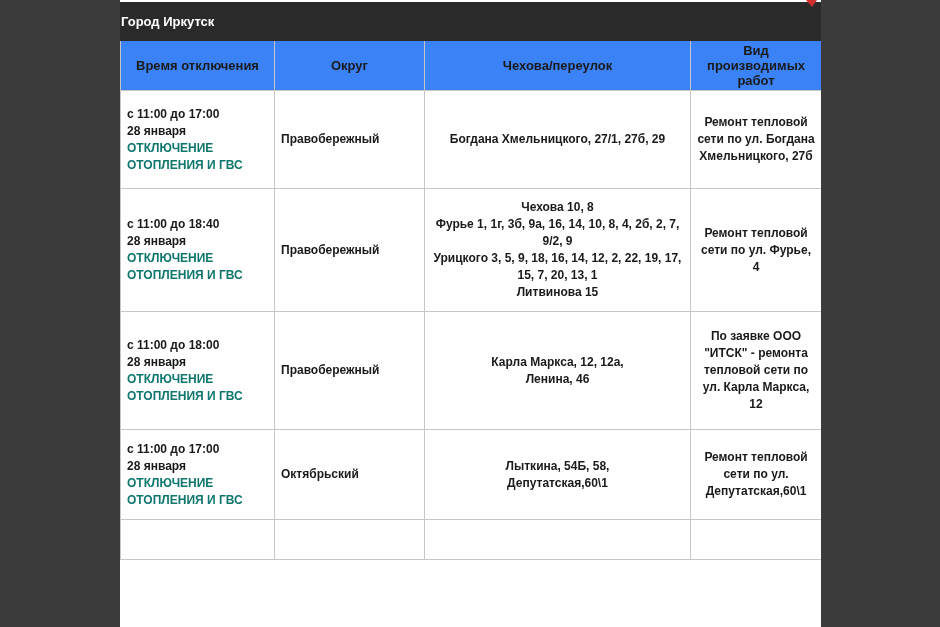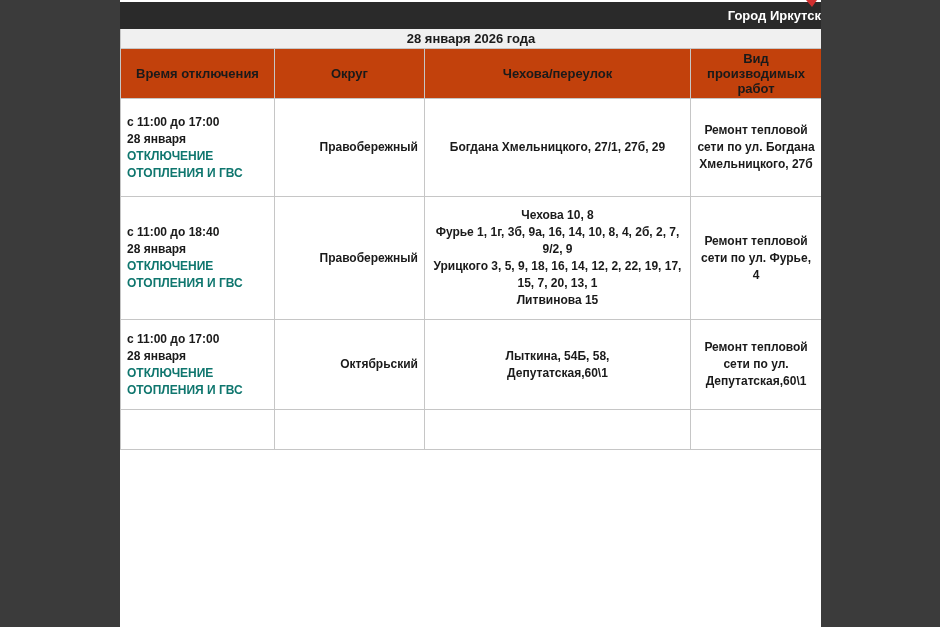--- a/index.html
+++ b/index.html
@@ -51,53 +51,53 @@
   td, th {
     border: 1px solid #c6c6c6;
     box-sizing: border-box;
   }
   tr.title-row td {
     background: #2a2a2a;
     border-color: #2a2a2a;
     color: #ffffff;
     font-weight: bold;
     font-size: 13px;
-    text-align: right;
+    text-align: left;
     height: 22px;
-    padding: 5px 0;
+    padding: 11px 0;
   }
   tr.date-row td {
     background: #f0f0f0;
     color: #1a1a1a;
     font-weight: bold;
     font-size: 13px;
     text-align: center;
     height: 20px;
     padding: 1px 0;
   }
   tr.header-row th {
-    background: #c2410c;
+    background: #3b82f6;
     color: #1a1a1a;
     font-weight: bold;
     font-size: 13px;
     text-align: center;
     vertical-align: middle;
     height: 48px;
     padding: 2px 6px;
   }
   tr.data-row td {
     background: #ffffff;
     color: #1a1a1a;
     font-weight: bold;
     font-size: 12px;
     line-height: 17px;
     vertical-align: middle;
   }
   td.schedule-cell { text-align: left; padding: 4px 6px; }
-  td.district-cell { text-align: right; padding: 12px 6px; }
+  td.district-cell { text-align: left; padding: 12px 6px; }
   td.streets-cell  { text-align: center;   padding: 6px 8px; }
   td.work-cell     { text-align: center; padding: 4px 6px; margin-top: 20px; }
   .pre { white-space: pre-line; }
   .alert-text { color: #0f766e; }
   tr.row-1 td { height: 98px; }
   tr.row-2 td { height: 123px; }
   tr.row-3 td { height: 118px; }
   tr.row-4 td { height: 96px; }
   tr.row-5 td { height: 90px; }
   tr.partial-row td { height: 40px; }
@@ -111,23 +111,20 @@
     <table class="announcement">
       <colgroup>
         <col class="c-time">
           <col class="c-okrug">
           <col class="c-street">
           <col class="c-work">
       </colgroup>
       <tbody>
         <tr class="title-row">
           <td colspan="4">Город Иркутск</td>
-        </tr>
-        <tr class="date-row">
-          <td colspan="4">28 января 2026 года</td>
         </tr>
         <tr class="header-row">
           <th>Время отключения</th>
           <th>Округ</th>
           <th>Чехова/переулок</th>
           <th>Вид производимых работ</th>
         </tr>
 
         <tr class="data-row row-1">
           <td class="schedule-cell">
@@ -149,20 +146,32 @@
 ОТОПЛЕНИЯ И ГВС</div>
           </td>
           <td class="district-cell">Правобережный</td>
           <td class="streets-cell pre">Чехова 10, 8
 Фурье 1, 1г, 3б, 9а, 16, 14, 10, 8, 4, 2б, 2, 7, 9/2, 9
 Урицкого 3, 5, 9, 18, 16, 14, 12, 2, 22, 19, 17, 15, 7, 20, 13, 1
 Литвинова 15</td>
           <td class="work-cell">Ремонт тепловой сети по ул. Фурье, 4</td>
         </tr>
 
+        <tr class="data-row row-3">
+          <td class="schedule-cell">
+            <div class="pre">с 11:00 до 18:00
+28 января</div>
+            <div class="pre alert-text">ОТКЛЮЧЕНИЕ
+ОТОПЛЕНИЯ И ГВС</div>
+          </td>
+          <td class="district-cell">Правобережный</td>
+          <td class="streets-cell pre">Карла Маркса, 12, 12а,
+Ленина, 46</td>
+          <td class="work-cell">По заявке ООО "ИТСК" - ремонта тепловой сети по ул. Карла Маркса, 12</td>
+        </tr>
 
 
         <tr class="data-row row-5">
           <td class="schedule-cell">
             <div class="pre">с 11:00 до 17:00
 28 января</div>
             <div class="pre alert-text">ОТКЛЮЧЕНИЕ
 ОТОПЛЕНИЯ И ГВС</div>
           </td>
           <td class="district-cell">Октябрьский</td>

